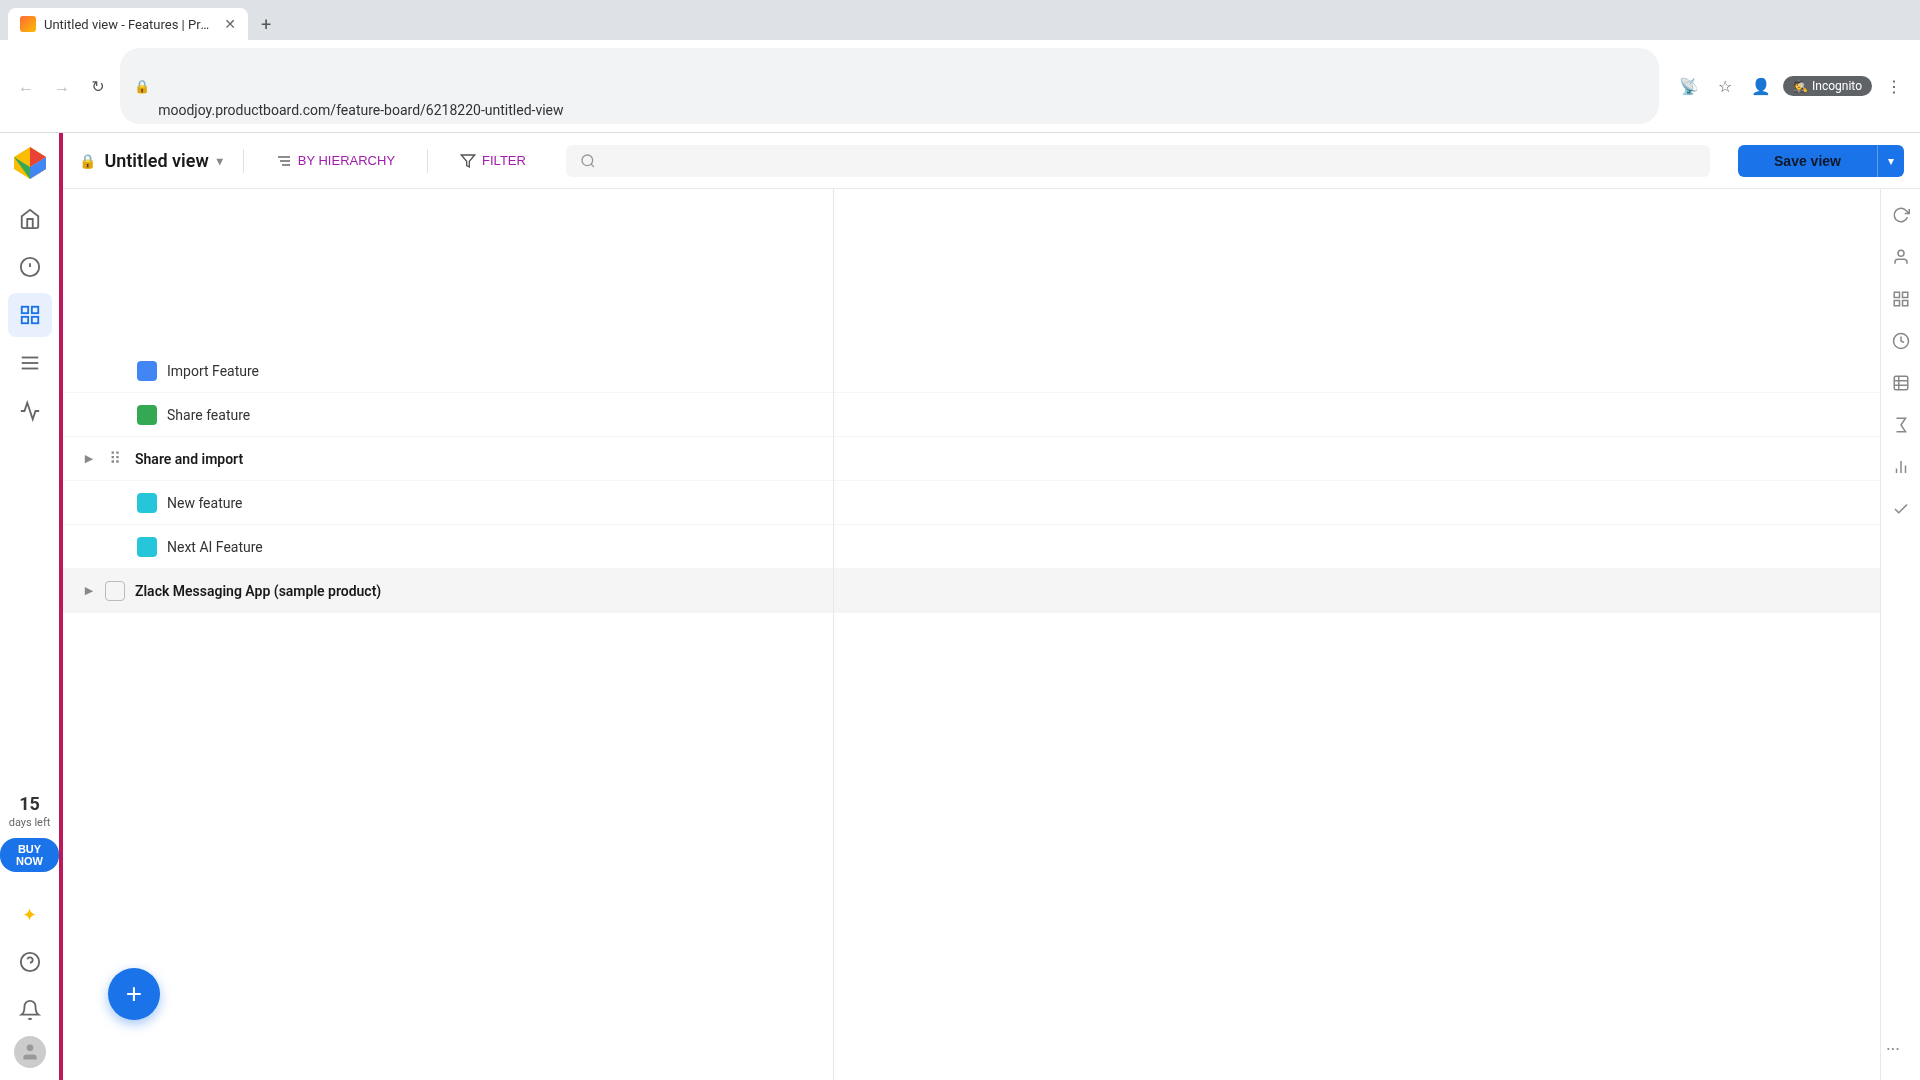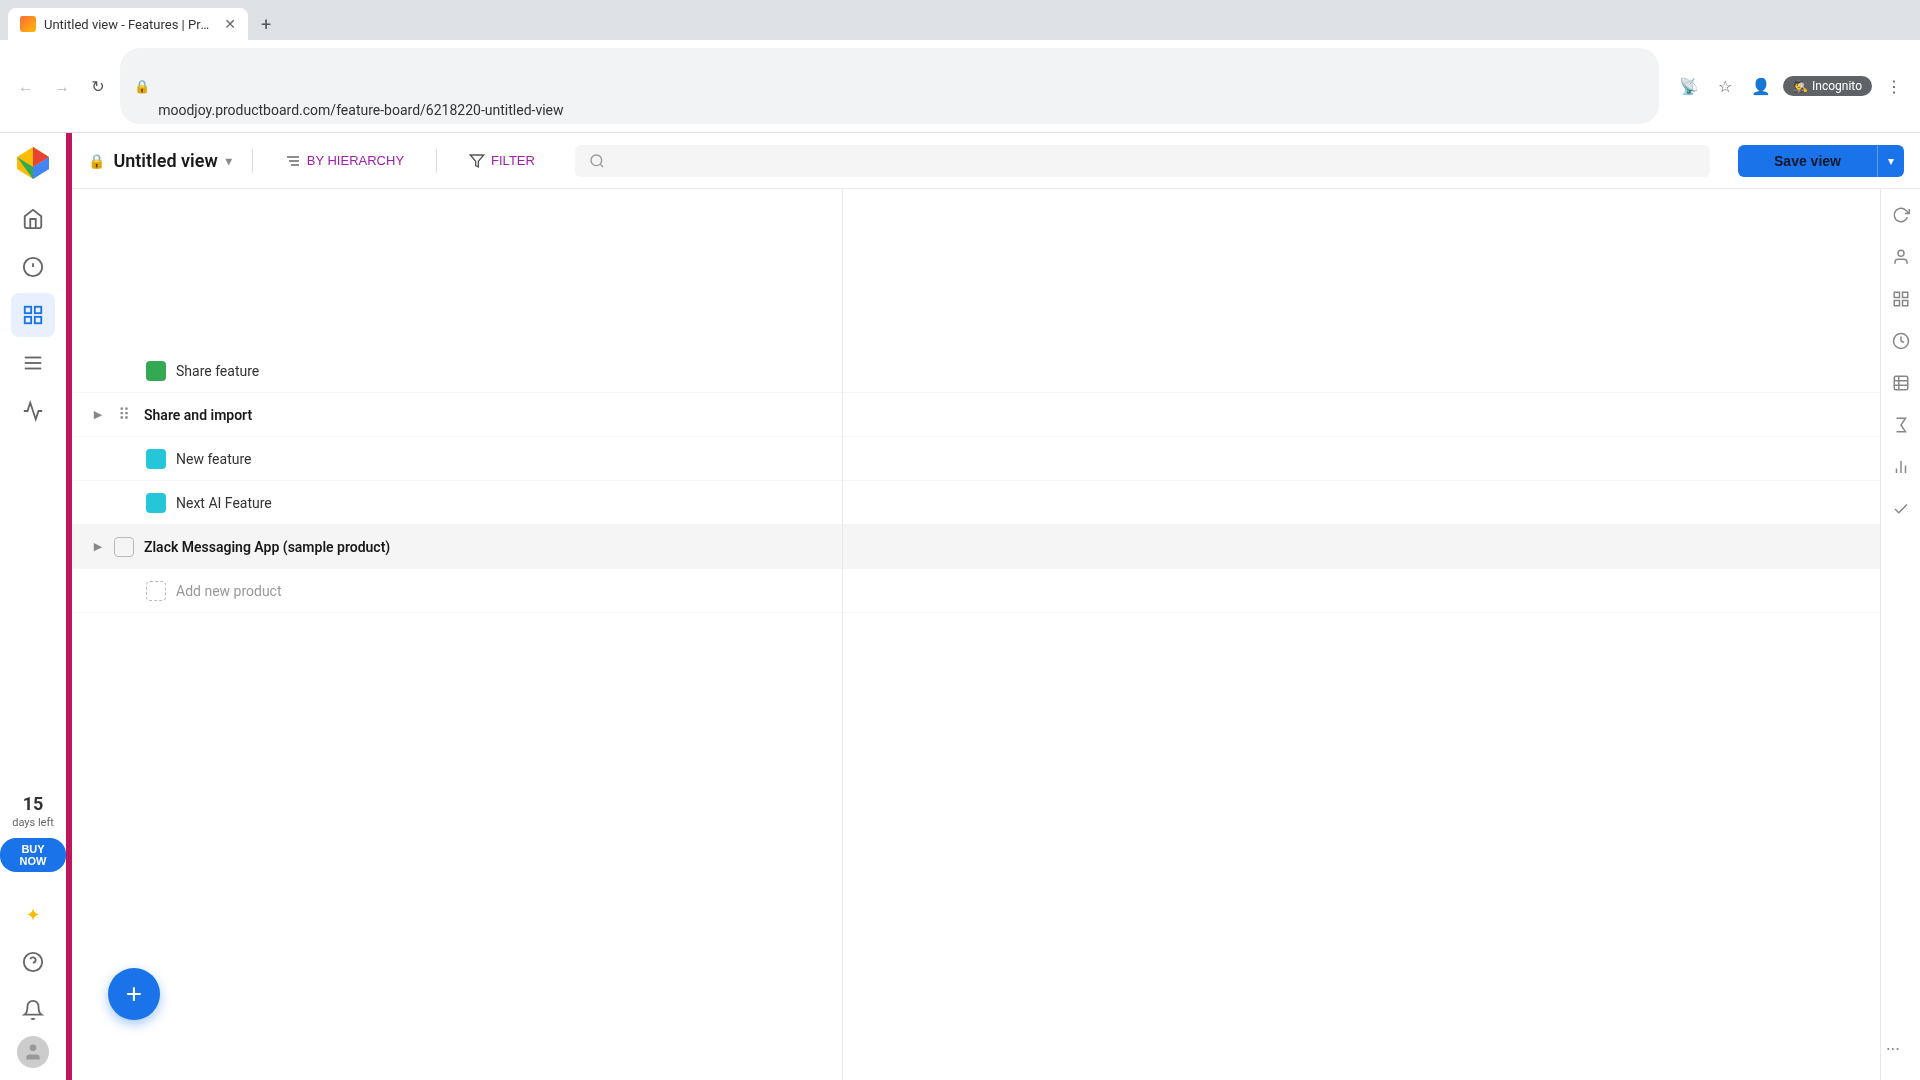--- a/index.html
+++ b/index.html
@@ -20,21 +20,21 @@
     .lock-icon { color: #555; font-size: 13px; }
     .url-text { font-size: 14px; color: #333; margin-top: 48px; }
     .browser-actions { display: flex; align-items: center; gap: 8px; margin-left: 8px; }
     .browser-action-btn { width: 28px; height: 28px; display: flex; align-items: center; justify-content: center; cursor: pointer; color: #555; font-size: 16px; }
     .incognito-badge { background: #5f6368; color: white; border-radius: 12px; padding: 3px 10px; font-size: 12px; display: flex; align-items: center; gap: 4px; }
 
     
     .app { display: flex; flex: 1; overflow: hidden; }
 
     
-    .sidebar { width: 72px; background: #fff; border-right: 6px solid #be185d; display: flex; flex-direction: column; align-items: center; padding: 12px 0; gap: 4px; flex-shrink: 0; }
+    .sidebar { width: 63px; background: #fff; border-right: 4px solid #be185d; display: flex; flex-direction: column; align-items: center; padding: 12px 0; gap: 4px; flex-shrink: 0; }
     .sidebar-logo { width: 36px; height: 36px; margin-bottom: 12px; }
     .sidebar-item { width: 44px; height: 44px; display: flex; align-items: center; justify-content: center; border-radius: 8px; cursor: pointer; color: #666; font-size: 20px; transition: background 0.15s; }
     .sidebar-item.active { background: #e8f0fe; color: #1a73e8; }
     .sidebar-spacer { flex: 1; }
     .trial-badge { text-align: center; font-size: 11px; color: #666; line-height: 1.3; }
     .buy-now-btn { background: #1a73e8; color: white; border: none; border-radius: 16px; padding: 5px 10px; font-size: 11px; font-weight: 600; cursor: pointer; margin-top: 4px; }
     .sidebar-avatar { width: 32px; height: 32px; border-radius: 50%; background: #ccc; overflow: hidden; display: flex; align-items: center; justify-content: center; cursor: pointer; }
 
     
     .main { flex: 1; display: flex; flex-direction: column; overflow: hidden; background: #fff; }
@@ -226,20 +226,25 @@
         <button class="save-view-chevron">▾</button>
       </div>
     </div>
 
     <div class="content">
       <div class="feature-list">
         <div class="column-divider"></div>
 
         <div class="empty-area"></div>
 
+        <div class="feature-row indent-1">
+          <div class="expand-btn"></div>
+          <div class="feature-icon blue"></div>
+          <span class="feature-name">Import Feature</span>
+        </div>
 
         <div class="feature-row indent-1">
           <div class="expand-btn"></div>
           <div class="feature-icon teal"></div>
           <span class="feature-name">Share feature</span>
         </div>
 
         <div class="feature-row">
           <div class="expand-btn">▶</div>
           <div class="feature-icon dots" style="font-size:16px;color:#888;">⠿</div>
@@ -259,25 +264,20 @@
           <span class="feature-name">Next AI Feature</span>
         </div>
 
         <div class="feature-row" style="background:#f5f5f5;">
           <div class="expand-btn">▶</div>
           <div class="feature-icon outline"></div>
           <span class="feature-name group">Zlack Messaging App (sample product)</span>
         </div>
 
 
-        <div class="feature-row indent-1">
-          <div class="expand-btn"></div>
-          <div class="feature-icon" style="border: 1.5px dashed #bbb; border-radius:4px; background:transparent;"></div>
-          <span class="feature-name add">Add new product</span>
-        </div>
 
         <div style="height:200px"></div>
       </div>
 
       <div class="right-sidebar">
         <div class="right-panel-icon">
           <svg width="18" height="18" viewBox="0 0 24 24" fill="none" stroke="#888" stroke-width="2">
               <polyline points="23,4 23,10 17,10"></polyline>
               <path d="M20.49 15a9 9 0 11-2.12-9.36L23 10"></path>
             </svg>

